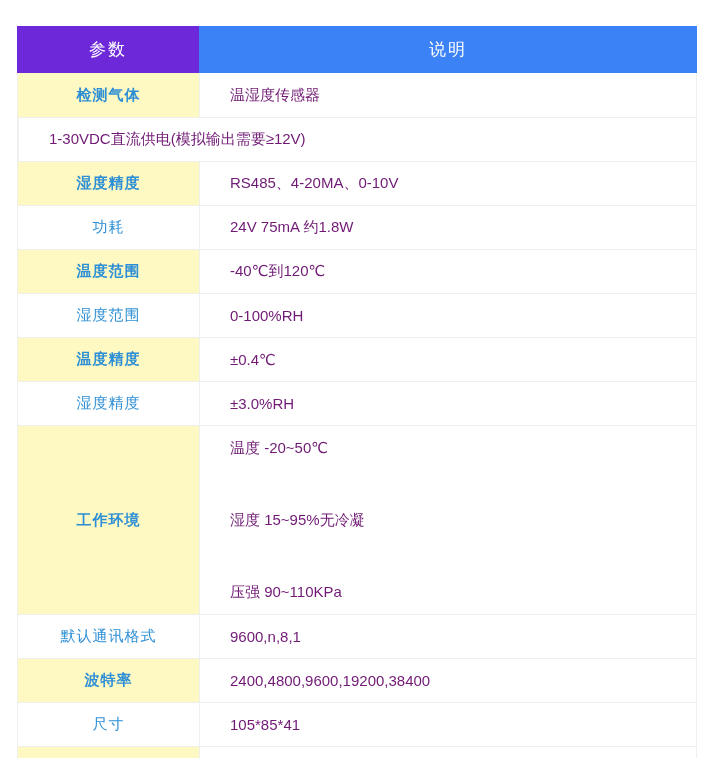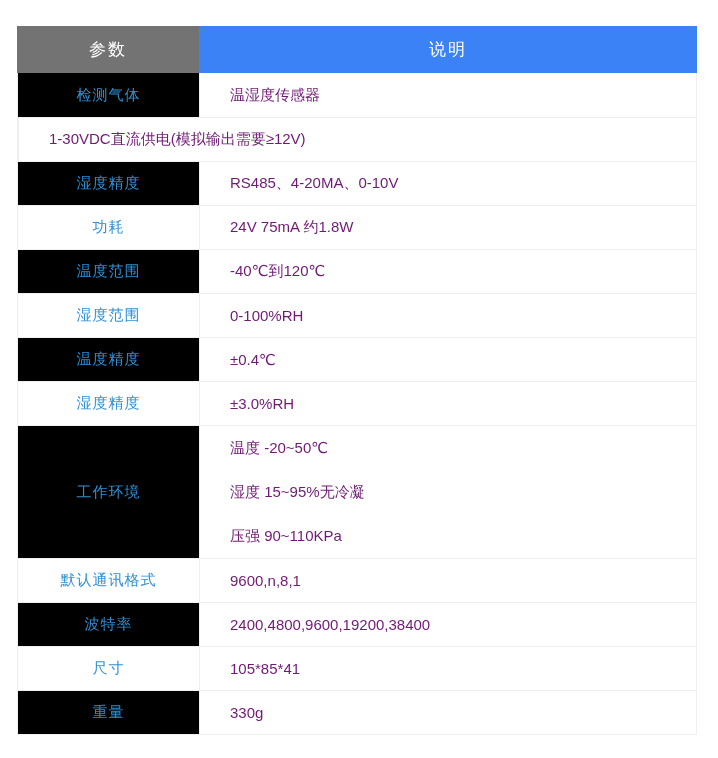--- a/index.html
+++ b/index.html
@@ -21,21 +21,21 @@
     height: 47px;
   }
   .th {
     display: flex;
     align-items: center;
     justify-content: center;
     color: #ffffff;
     font-size: 17px;
     letter-spacing: 2px;
   }
-  .th.param { width: 182px; background: #737373; text-align: center; }
+  .th.param { width: 182px; background: #6d28d9; text-align: center; }
   .th.desc  { flex: 1;      background: #3b82f6; }
   .tbody {
     border: 1px solid #efefef;
     border-top: none;
   }
   .row {
     display: flex;
     min-height: 44px;
     border-top: 1px solid #efefef;
     background: #ffffff;
@@ -43,36 +43,37 @@
   .row:first-child { border-top: none; }
   .cell.label {
     width: 181px;
     display: flex;
     align-items: center;
     justify-content: center;
     color: #2e8fd5;
     font-size: 15px;
     letter-spacing: 1px;
   }
-  .row.alt .cell.label { background: #000000; }
+  .row.alt .cell.label { background: #fef9c3; font-weight: bold; }
   .cell.value {
     flex: 1;
     display: flex;
     align-items: center;
     padding-left: 30px;
     border-left: 1px solid #efefef;
     color: #701a75;
     font-size: 15px;
   }
   .cell.value.multi {
     flex-direction: column;
     align-items: stretch;
     justify-content: center;
     padding-top: 0;
     padding-bottom: 0;
+    gap: 28px;
   }
   .cell.value.multi .line {
     height: 44px;
     display: flex;
     align-items: center;
   }
 </style>
 </head>
 <body>
 

